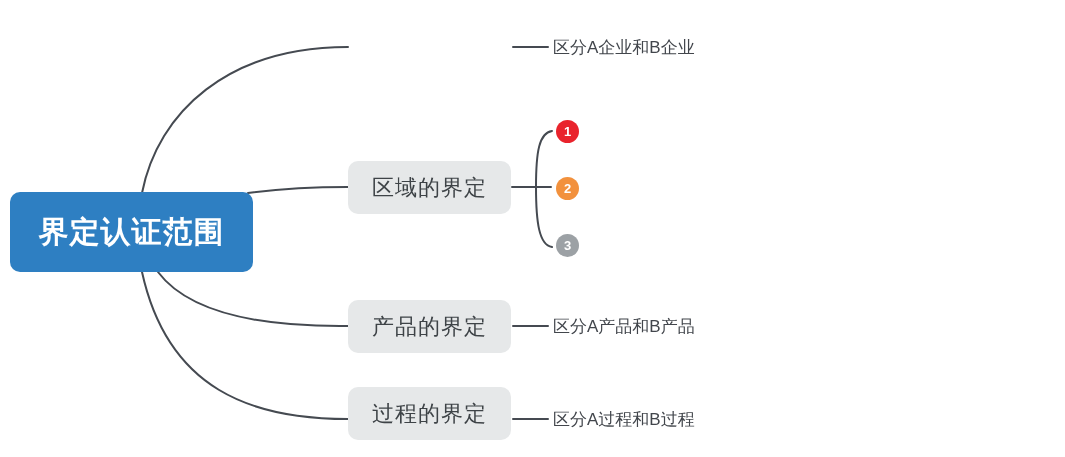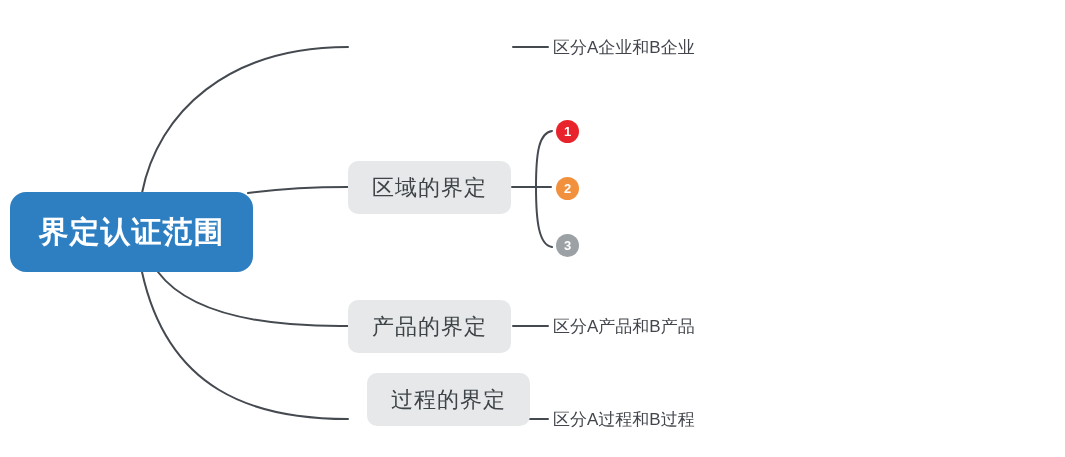--- a/index.html
+++ b/index.html
@@ -8,41 +8,41 @@
     width:1065px;height:457px;
     background:#ffffff;
     font-family:"Liberation Sans","DejaVu Sans",sans-serif;
     overflow:hidden;
   }
   .edges{position:absolute;left:0;top:0;width:1065px;height:457px;}
   .edges path{fill:none;stroke-width:2;stroke-linecap:round;}
 
   .root-node{
     position:absolute;left:10px;top:192px;width:243px;height:80px;
-    border-radius:16px;
+    border-radius:10px;
     display:flex;align-items:center;justify-content:center;
     cursor:pointer;
   }
   .root-node span{
     color:#ffffff;font-size:30px;font-weight:bold;letter-spacing:1px;white-space:nowrap;
   }
 
   .branch{
     position:absolute;left:348px;width:163px;height:53px;
     border-radius:10px;
     display:flex;align-items:center;justify-content:center;
     cursor:pointer;
   }
   .branch span{
     font-size:22px;font-weight:400;letter-spacing:1px;white-space:nowrap;color:#3e4347;
   }
   .b-org{top:21px;}
   .b-region{top:161px;}
   .b-product{top:300px;}
-  .b-process{top:373px;margin-left:19px;}
+  .b-process{top:387px;}
 
   .leaf{
     position:absolute;height:24px;
     display:flex;align-items:center;
     cursor:pointer;
   }
   .leaf .leaf-text{
     font-size:17px;color:#42464c;white-space:nowrap;
   }
   .leaf-plain{left:553px;}

